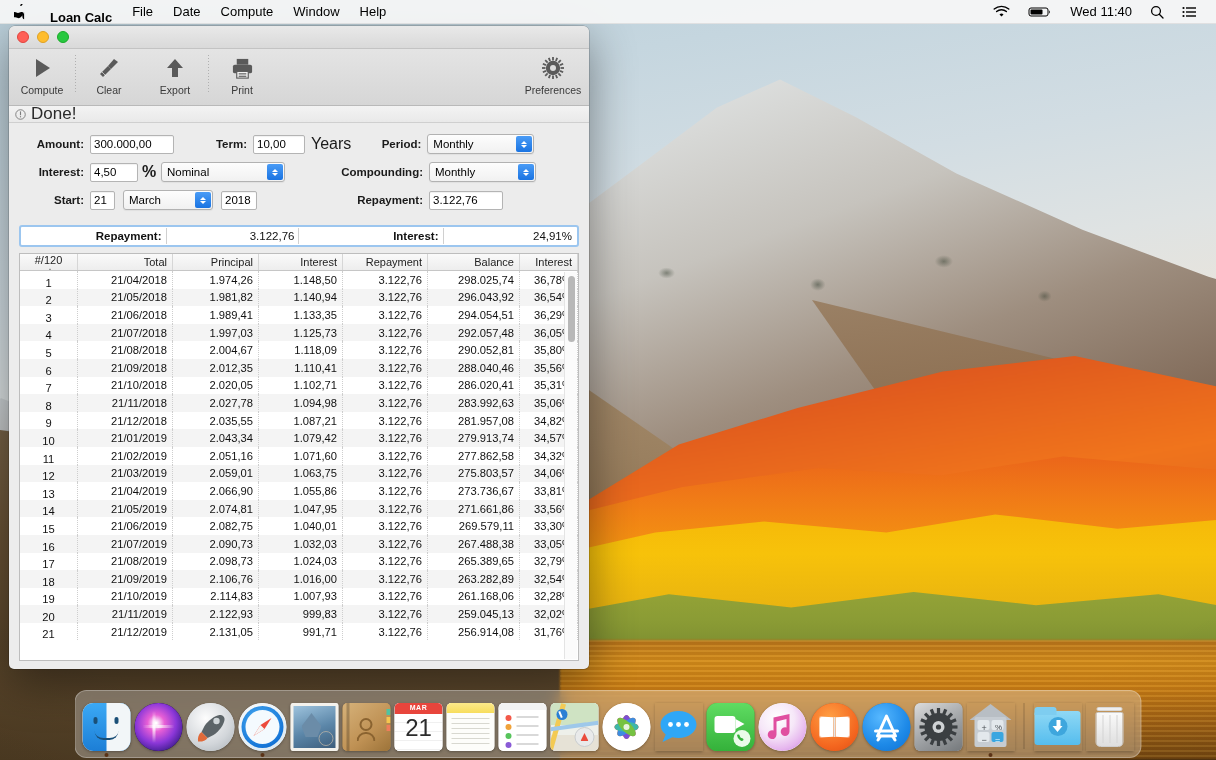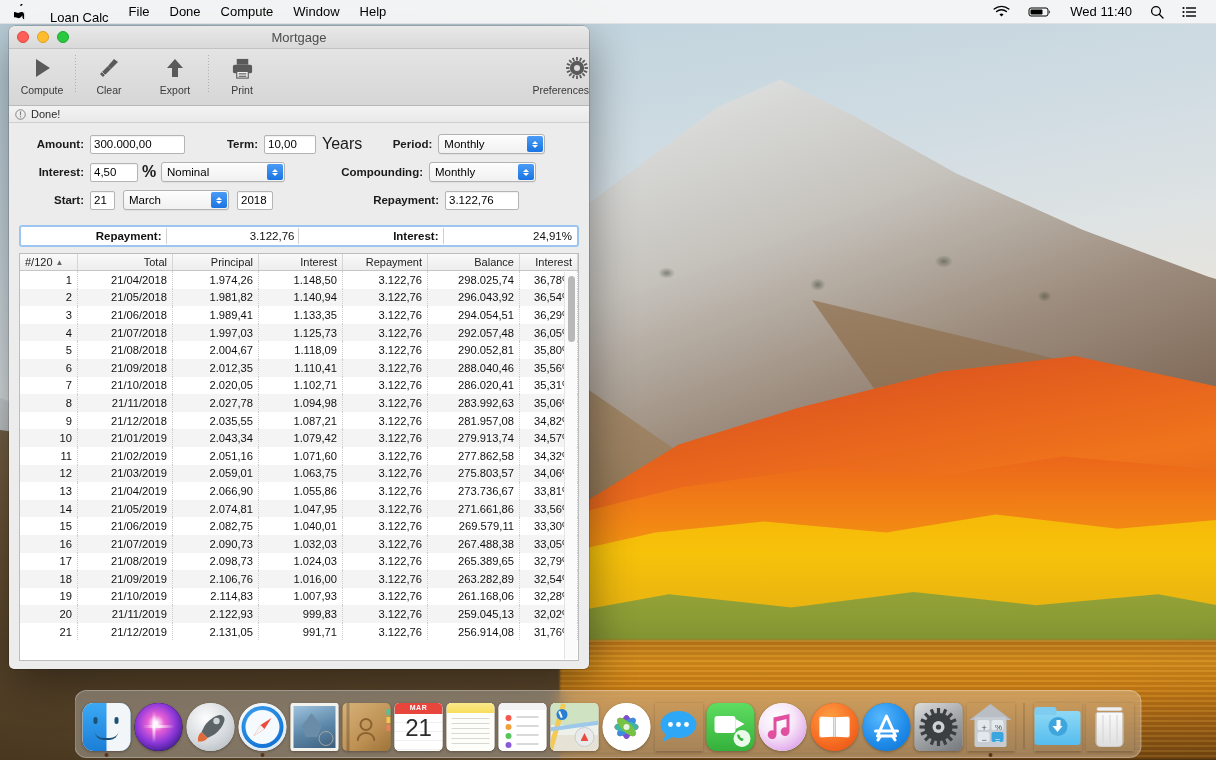--- a/index.html
+++ b/index.html
@@ -105,21 +105,21 @@
     z-index:50;
     border-bottom:1px solid rgba(0,0,0,.08);
   }
   .mb-left { display:flex; align-items:center; height:100%; }
   .mb-right { margin-left:auto; display:flex; align-items:center; height:100%; padding-right:10px; }
   .mb-item {
     padding:0 10px; height:100%; display:flex; align-items:center;
     font-size:13px; line-height:1; white-space:nowrap;
   }
   .mb-item.apple { padding:0 12px 0 14px; font-size:15px; }
-  .mb-item.bold { font-weight:normal;margin-top:12px; }
+  .mb-item.bold { font-weight:bold;margin-top:12px; }
   .mb-icon { padding:0 9px; height:100%; display:flex; align-items:center; }
   .mb-clock { padding:0 9px; font-size:13px; display:flex; align-items:center; height:100%; }
 
   
   #window {
     position:absolute; left:9px; top:26px; width:580px; height:643px;
     background:#ececec;
     border-radius:6px 6px 5px 5px;
     box-shadow:0 14px 46px rgba(0,0,0,.44), 0 0 0 .5px rgba(0,0,0,.28);
     overflow:hidden;
@@ -153,29 +153,29 @@
   }
   .tb-btn {
     display:flex; flex-direction:column; align-items:center; justify-content:flex-start;
     width:66px; padding-top:3px; cursor:default;
   }
   .tb-ico { height:28px; display:flex; align-items:center; justify-content:center; }
   .tb-lbl { font-size:10.5px; color:#3a3a3a; margin-top:2px; }
   .tb-sep { width:1px; height:38px; margin-top:4px;
     background:repeating-linear-gradient(180deg,#b0b0b0 0 1px, transparent 1px 3px); }
   .tb-spacer { flex:1; }
-  .tb-btn.pref { width:72px;align-items:flex-end; }
+  .tb-btn.pref { width:72px; }
   
   .statusbar {
     height:17px; flex:0 0 17px;
     background:linear-gradient(180deg,#f3f3f3,#e9e9e9);
     border-bottom:1px solid #cfcfcf;
     display:flex; align-items:center; padding-left:6px; gap:5px;
   }
-  .status-txt { font-size:11px; color:#2b2b2b; }
+  .status-txt { font-size:17px; color:#2b2b2b; }
   
   .formarea {
     flex:0 0 auto;
     background:#ececec;
     padding:9px 19px 6px 10px;
   }
   .frow { display:flex; align-items:center; height:24px; margin-bottom:4px; }
   .flabel { font-size:11.5px; font-weight:bold; color:#1a1a1a; text-align:right; }
   .ftext {
     background:#fff; border:1px solid #b4b4b4; border-radius:2px;
@@ -240,21 +240,21 @@
     padding:0 5px; border-right:1px solid #d6d6d6; overflow:hidden; white-space:nowrap;
   }
   .th.first { justify-content:flex-start; }
   .tbody { flex:1 1 auto; overflow:hidden; position:relative; }
   .trow { display:flex; height:17.6px; font-size:11.2px; color:#111; }
   .trow.alt { background:#f4f4f4; }
   .td {
     display:flex; align-items:center; justify-content:flex-end;
     padding:0 5px; border-right:1px dotted #cecece; overflow:hidden; white-space:nowrap;
   }
-  .col0 { width:58px; }
+  .col0 { width:58px;flex-direction:column; }
   .col1 { width:95px; }
   .col2 { width:86px; }
   .col3 { width:84px; }
   .col4 { width:85px; }
   .col5 { width:92px; }
   .col6 { width:58px; }
   .scrollbar {
     position:absolute; right:1px; top:18px; bottom:1px; width:13px;
     background:#fbfbfb; border-left:1px solid #e4e4e4;
   }
@@ -314,21 +314,21 @@
 <div id="menubar">
   <div class="mb-left">
     <div class="mb-item apple">
       <svg width="14" height="16" viewBox="0 0 14 16">
         <path fill="#000" d="M9.6 2.3c.5-.6.9-1.5.8-2.3-.8 0-1.7.5-2.2 1.2-.5.6-.9 1.5-.8 2.3.8.1 1.7-.5 2.2-1.2zM11.9 11.2c-.6 1.3-.9 1.9-1.7 3-1.1 1.6-2.6 3.6-4.5 3.6-1.7 0-2.1-1.1-4.4-1.1-2.2 0-2.7 1.1-4.4 1.1v-6c1.5 0 2.3-1.1 4-1.1 1.6 0 2.3 1.1 3.8 1.1 1.5 0 2.4-1.1 3.8-1.1 1.2 0 2.5.6 3.4 1.7-3 1.6-2.5 5.9 0 6.8z" transform="translate(0,-1) scale(.85)"></path>
         <circle cx="7" cy="8" r="0" fill="none"></circle>
       </svg>
     </div>
     <div class="mb-item bold">Loan Calc</div>
     <div class="mb-item">File</div>
-    <div class="mb-item">Done</div>
+    <div class="mb-item">Date</div>
     <div class="mb-item">Compute</div>
     <div class="mb-item">Window</div>
     <div class="mb-item">Help</div>
   </div>
   <div class="mb-right">
     <div class="mb-icon">
       <svg width="17" height="13" viewBox="0 0 17 13">
         <path d="M8.5 11.6l-2-2.2a3 3 0 0 1 4 0z" fill="#000"></path>
         <path d="M3.6 6.6a7.4 7.4 0 0 1 9.8 0" stroke="#000" stroke-width="1.4" fill="none" stroke-linecap="round"></path>
         <path d="M1.2 4.1a11 11 0 0 1 14.6 0" stroke="#000" stroke-width="1.4" fill="none" stroke-linecap="round"></path>
@@ -362,21 +362,20 @@
 </div>
 
 <div id="window">
 
   <div class="titlebar">
     <div class="traffic">
       <div class="tl red"></div>
       <div class="tl yellow"></div>
       <div class="tl green"></div>
     </div>
-    <div class="win-title">Mortgage</div>
   </div>
 
   <div class="toolbar">
     <div class="tb-btn">
       <div class="tb-ico">
         <svg width="22" height="22" viewBox="0 0 22 22">
             <path d="M5 2 L19 11 L5 20 Z" fill="#5a5a5a"></path>
           </svg>
       </div>
       <div class="tb-lbl">Compute</div>
@@ -451,21 +450,21 @@
       <rect x="5.4" y="2.6" width="1.2" height="4.2" fill="#7d7d7d"></rect>
       <rect x="5.4" y="7.8" width="1.2" height="1.3" fill="#7d7d7d"></rect>
     </svg>
     <span class="status-txt">Done!</span>
   </div>
 
   <div class="formarea">
 
     <div class="frow">
       <div class="flabel" style="width:65px;">Amount:</div>
-      <div class="ftext" style="width:95px;margin-left:6px;">300.000,00</div>
+      <div class="ftext" style="width:84px;margin-left:6px;">300.000,00</div>
       <div class="flabel" style="width:44px;margin-left:29px;">Term:</div>
       <div class="ftext" style="width:52px;margin-left:6px;">10,00</div>
       <div class="funit" style="margin-left:6px;">Years</div>
       <div class="flabel" style="width:54px;margin-left:16px;">Period:</div>
       <div class="popup" style="width:107px;margin-left:6px;">
         <span>Monthly</span>
         <span class="arrowbox">
           <i class="ch up"></i>
             <i class="ch dn"></i>
         </span>
@@ -489,21 +488,21 @@
         <span class="arrowbox">
           <i class="ch up"></i>
             <i class="ch dn"></i>
         </span>
       </div>
     </div>
 
     <div class="frow">
       <div class="flabel" style="width:65px;">Start:</div>
       <div class="ftext" style="width:25px;margin-left:6px;">21</div>
-      <div class="popup" style="width:106px;margin-left:8px;">
+      <div class="popup" style="width:90px;margin-left:8px;">
         <span>March</span>
         <span class="arrowbox">
           <i class="ch up"></i>
             <i class="ch dn"></i>
         </span>
       </div>
       <div class="ftext" style="width:36px;margin-left:8px;">2018</div>
       <div class="flabel" style="width:80px;margin-left:86px;">Repayment:</div>
       <div class="ftext" style="width:74px;margin-left:6px;">3.122,76</div>
     </div>

